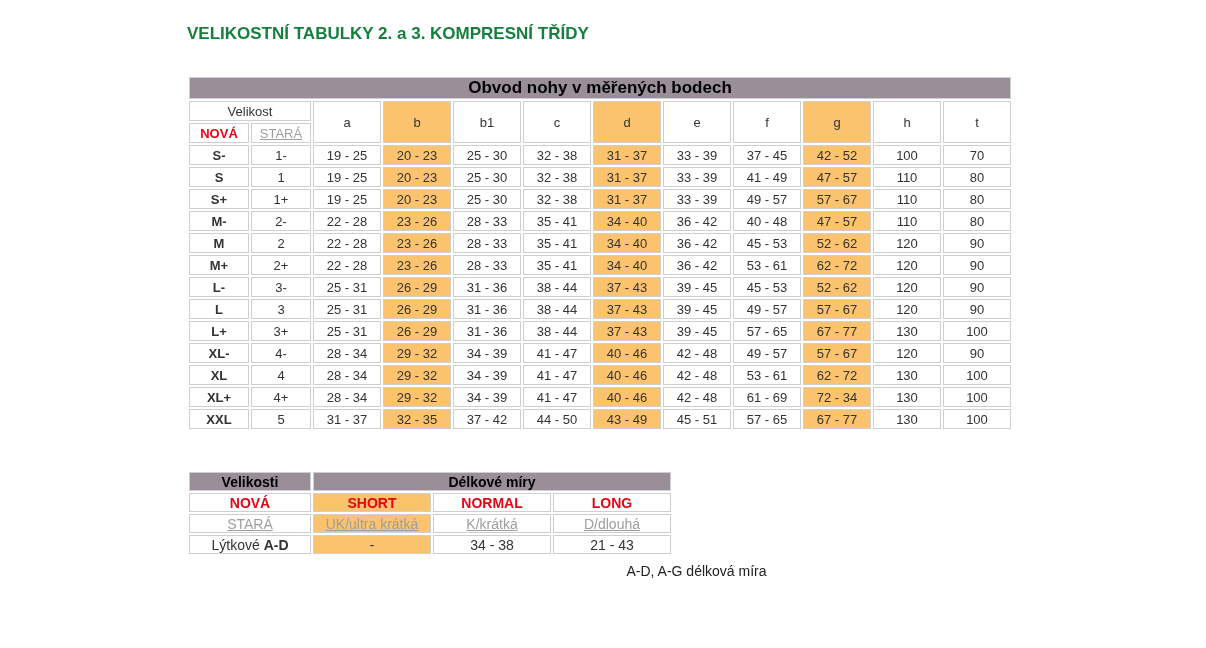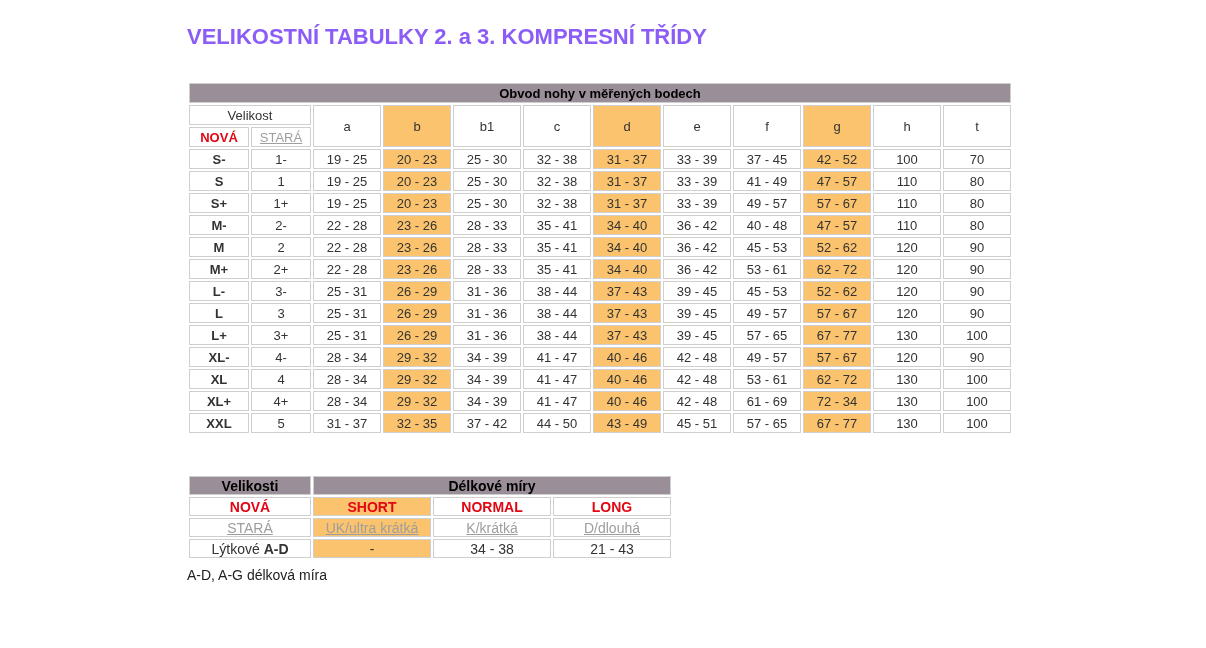--- a/index.html
+++ b/index.html
@@ -11,23 +11,23 @@
     overflow: hidden;
     font-family: "Liberation Sans", "DejaVu Sans", sans-serif;
     color: #333333;
   }
   .content {
     padding-left: 187px;
     padding-top: 24px;
   }
   .page-title {
     margin: 0;
-    font-size: 22px;
+    font-size: 17px;
     font-weight: bold;
-    color: #8b5cf6;
+    color: #15803d;
     white-space: nowrap;
   }
 
   
   table {
     border-collapse: separate;
     border-spacing: 2px;
     table-layout: fixed;
   }
   th, td {
@@ -40,21 +40,21 @@
     font-weight: normal;
     background: #ffffff;
     color: #333333;
     overflow: hidden;
     white-space: nowrap;
   }
   .bar {
     background: var(--header-bg, #9a8f98);
     color: #000000;
     font-weight: bold;
-    font-size: 13px;
+    font-size: 17px;
   }
   .orange { background: var(--highlight-bg, #fbc36d); }
   .red    { color: var(--accent-red, #e30613); font-weight: bold; }
   .muted  { color: var(--muted-gray, #9e9e9e); text-decoration: underline; }
   .bold   { font-weight: bold; }
 
   
   .size-table { margin-top: 31px; }
   .size-table col.c-size    { width: 60px; }
   .size-table col.c-measure { width: 68px; }
@@ -65,20 +65,21 @@
   .length-table col.c-label { width: 122px; }
   .length-table col.c-len   { width: 118px; }
   .length-table th, .length-table td { height: 19px; font-size: 14px; }
   .length-table .tall { height: 42px; }
   .length-table .label-line { line-height: 1.35; }
 
   .footnote {
     margin-top: 7px;
     font-size: 14px;
     color: #222222;
+    text-align: center;
   }
 </style>
 </head>
 <body>
 
 <div class="content">
 
   <h1 class="page-title">VELIKOSTNÍ TABULKY 2. a 3. KOMPRESNÍ TŘÍDY</h1>
 
   <table class="size-table">

